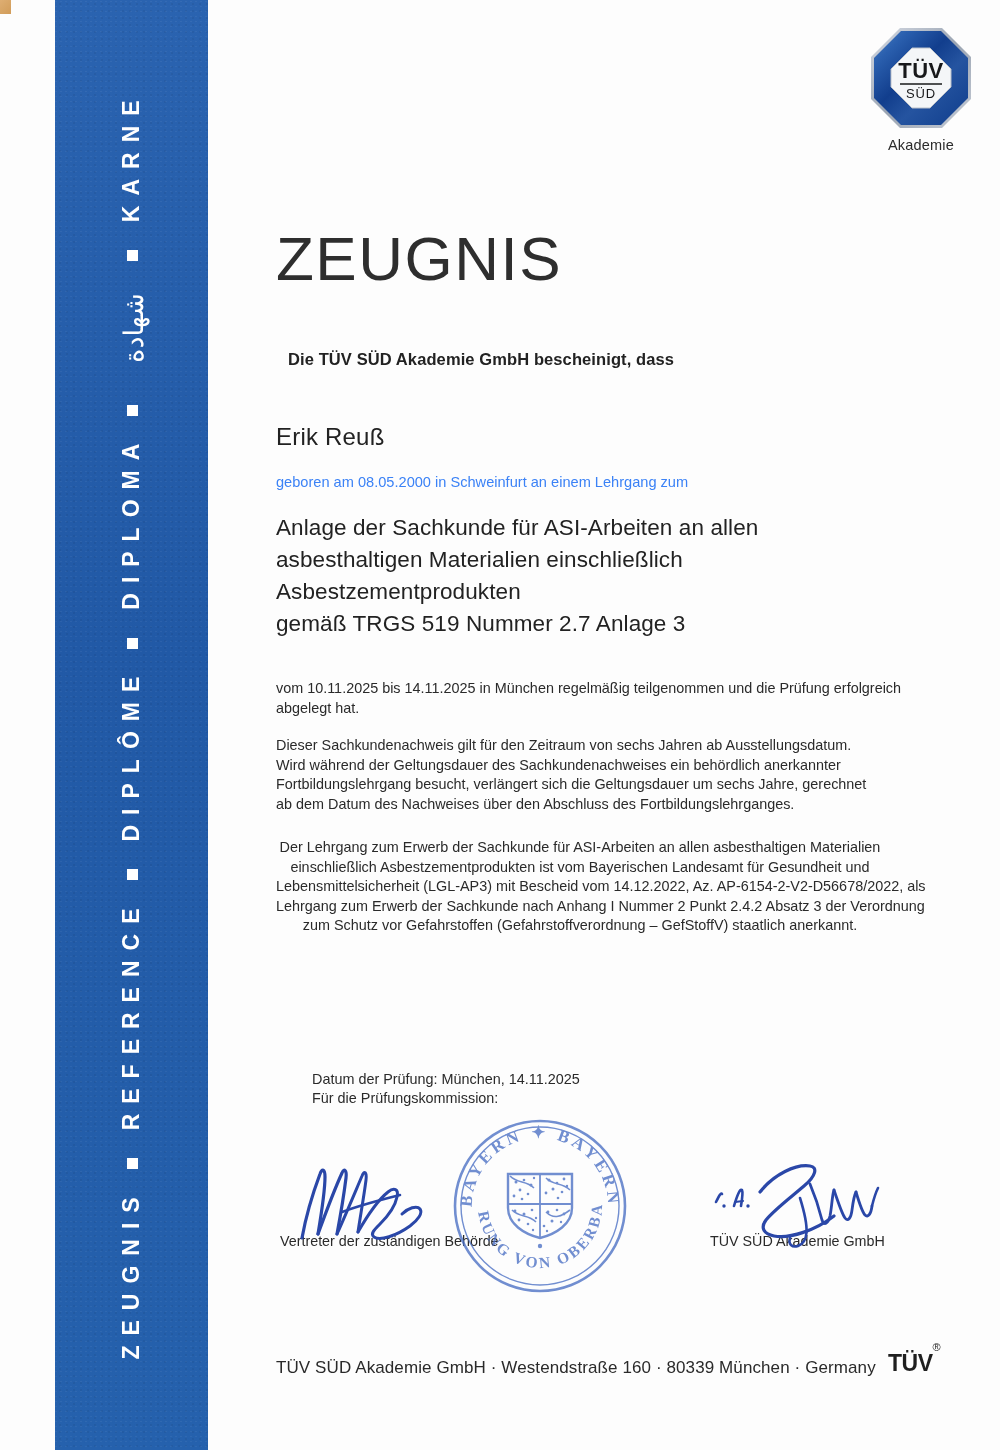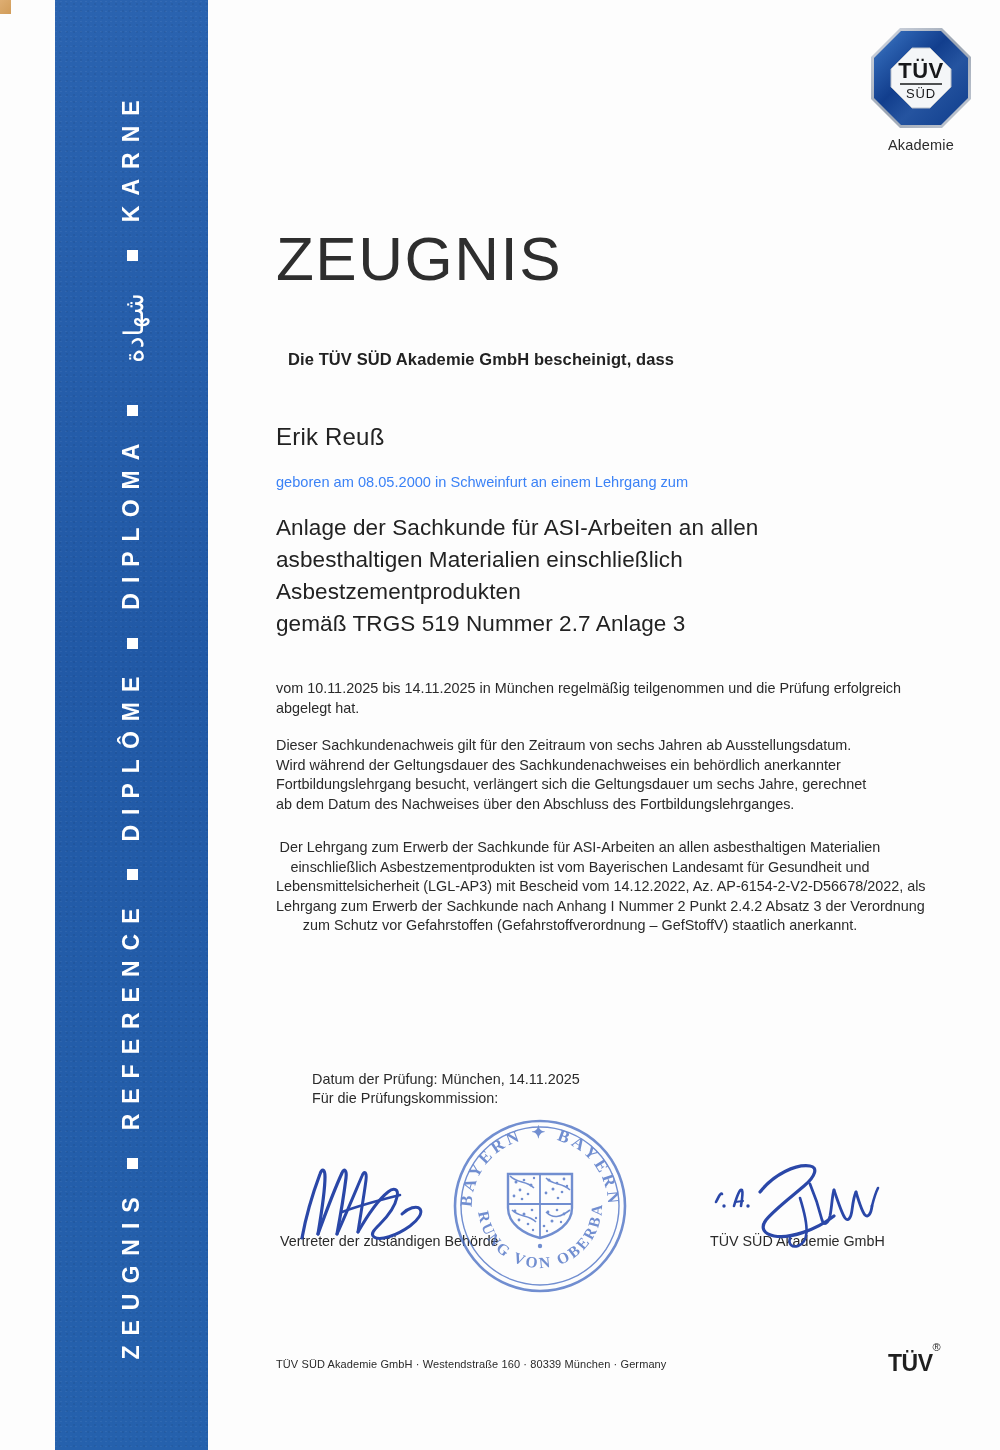--- a/index.html
+++ b/index.html
@@ -201,21 +201,21 @@
     width: 176px;
     height: 176px;
     pointer-events: none;
   }
 
   
   #footer-address {
     position: absolute;
     top: 1358px;
     left: 0;
-    font-size: 11px;
+    font-size: 17px;
     color: #2a2a2a;
     letter-spacing: .1px;
   }
   #footer-mark {
     position: absolute;
     top: 1350px;
     left: 612px;
     font-size: 23px;
     font-weight: bold;
     color: #1f1f1f;

